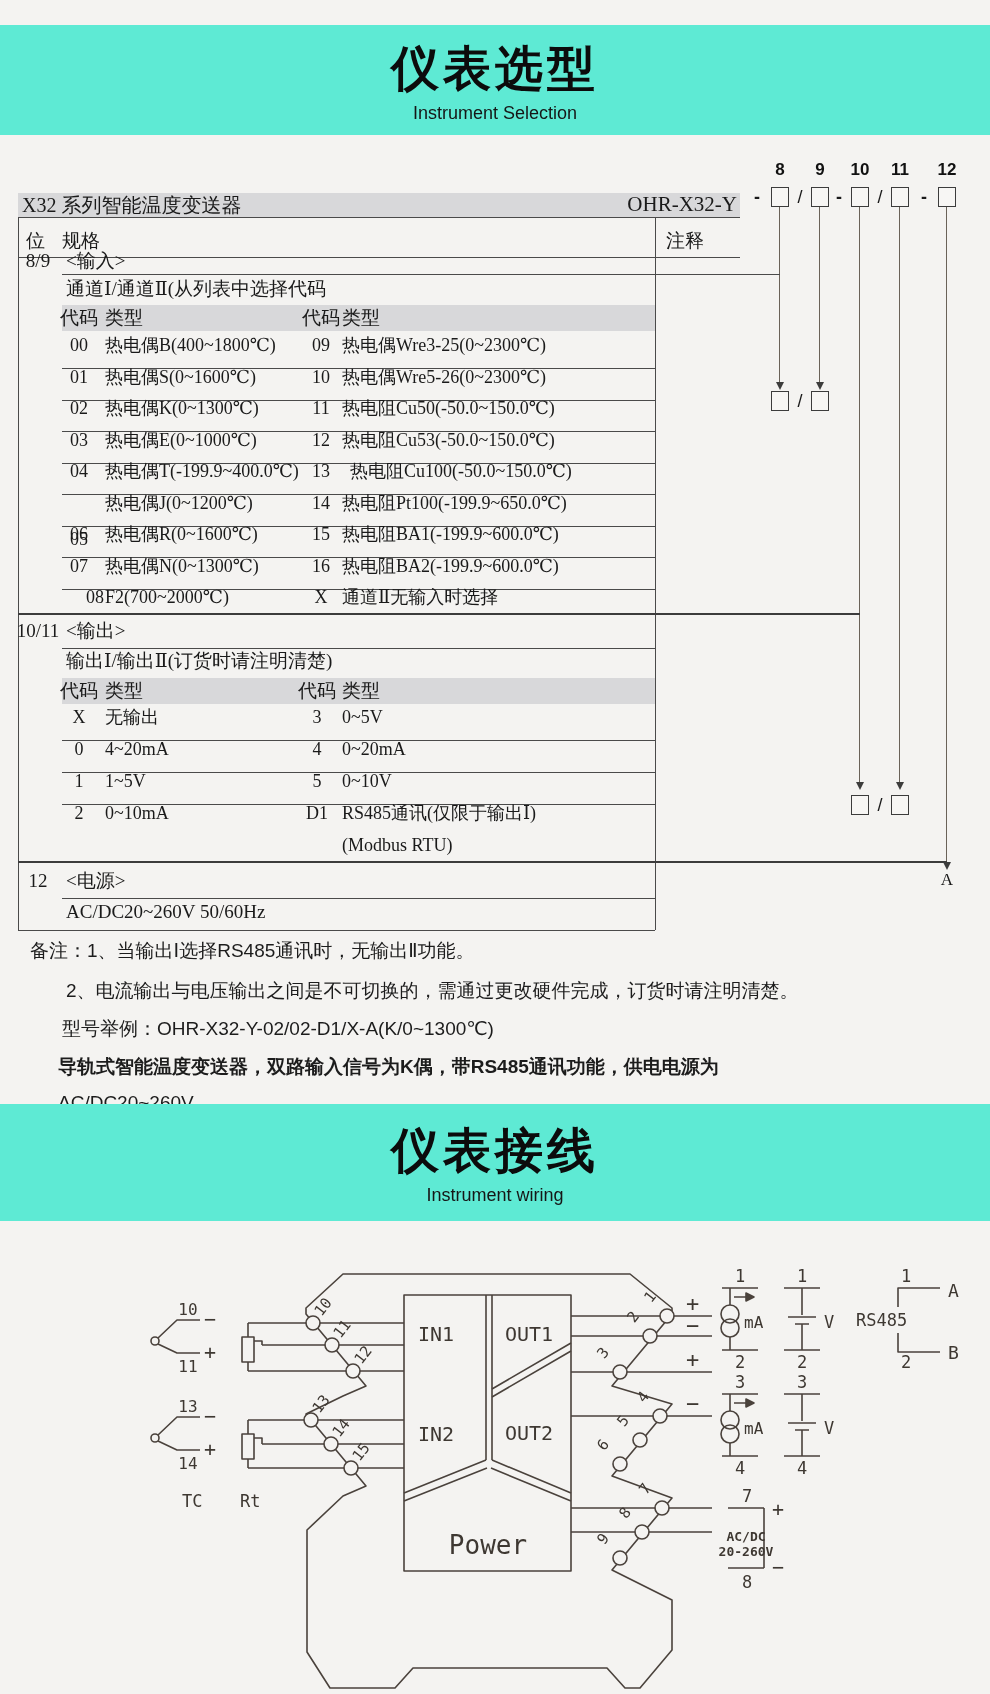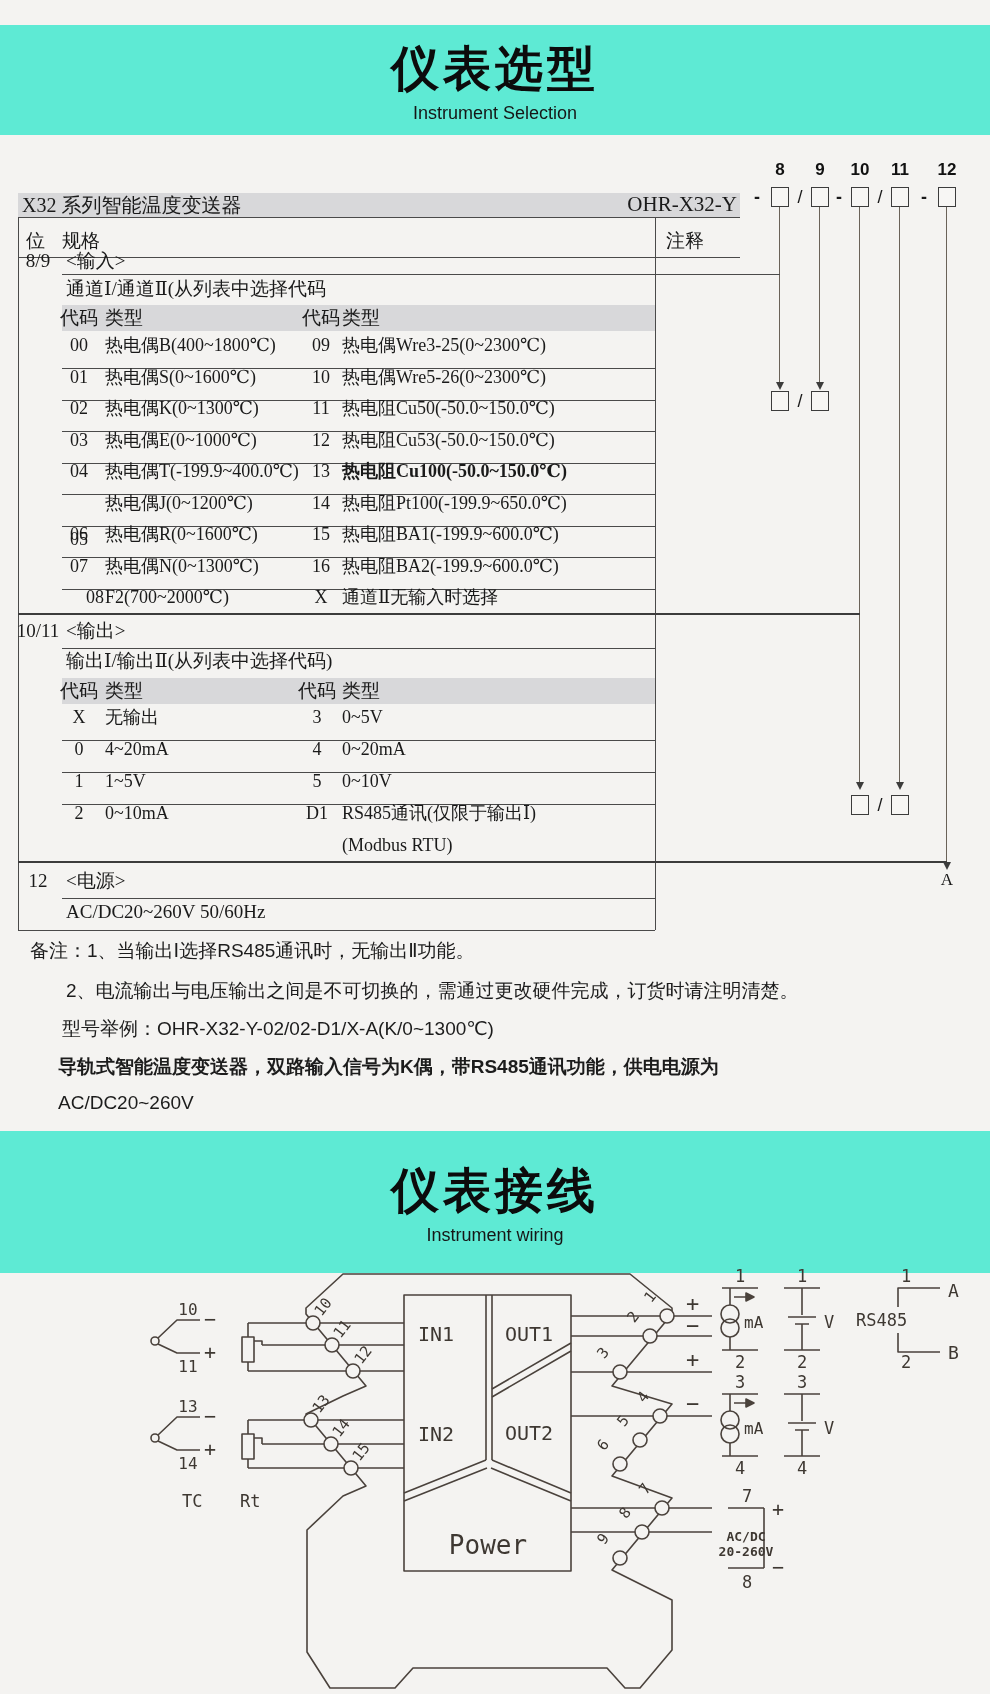--- a/index.html
+++ b/index.html
@@ -127,21 +127,21 @@
     <span class="abs serif t18 cc" style="left:56px;width:46px;">03</span>
     <span class="abs serif t18" style="left:105px;">热电偶E(0~1000℃)</span>
     <span class="abs serif t18 cc" style="left:296px;width:50px;">12</span>
     <span class="abs serif t18" style="left:342px;">热电阻Cu53(-50.0~150.0℃)</span>
   </div>
   <div class="hl" style="left:62px;top:463px;width:593px;"></div>
   <div class="abs" style="left:0;top:458px;">
     <span class="abs serif t18 cc" style="left:56px;width:46px;">04</span>
     <span class="abs serif t18" style="left:105px;">热电偶T(-199.9~400.0℃)</span>
     <span class="abs serif t18 cc" style="left:296px;width:50px;">13</span>
-    <span class="abs serif t18" style="left:342px;font-weight:bold;">热电阻Cu100(-50.0~150.0℃)</span>
+    <span class="abs serif t18" style="left:350px;">热电阻Cu100(-50.0~150.0℃)</span>
   </div>
   <div class="hl" style="left:62px;top:494px;width:593px;"></div>
   <div class="abs" style="left:0;top:490px;">
     <span class="abs serif t18 cc" style="left:56px;width:46px;margin-top:36px;">05</span>
     <span class="abs serif t18" style="left:105px;">热电偶J(0~1200℃)</span>
     <span class="abs serif t18 cc" style="left:296px;width:50px;">14</span>
     <span class="abs serif t18" style="left:342px;">热电阻Pt100(-199.9~650.0℃)</span>
   </div>
   <div class="hl" style="left:62px;top:526px;width:593px;"></div>
   <div class="abs" style="left:0;top:521px;">
@@ -163,21 +163,21 @@
     <span class="abs serif t18" style="left:105px;">F2(700~2000℃)</span>
     <span class="abs serif t18 cc" style="left:296px;width:50px;">X</span>
     <span class="abs serif t18" style="left:342px;">通道Ⅱ无输入时选择</span>
   </div>
 
   <div class="hl2" style="left:18px;top:613px;width:842px;"></div>
 
   <div class="abs serif t19 cc" style="left:12px;top:618px;width:52px;">10/11</div>
   <div class="abs serif t19" style="left:66px;top:618px;">&lt;输出&gt;</div>
   <div class="hl" style="left:62px;top:648px;width:593px;"></div>
-  <div class="abs serif t19" style="left:66px;top:648px;">输出Ⅰ/输出Ⅱ(从列表中选择代码)</div>
+  <div class="abs serif t19" style="left:66px;top:648px;">输出Ⅰ/输出Ⅱ(订货时请注明清楚)</div>
 
   <div class="band" style="left:62px;top:678px;width:593px;height:26px;">
     <span class="abs serif t19 cc" style="left:-6px;width:46px;">代码</span>
     <span class="abs serif t19" style="left:43px;">类型</span>
     <span class="abs serif t19 cc" style="left:230px;width:50px;">代码</span>
     <span class="abs serif t19" style="left:280px;">类型</span>
   </div>
 
   <div class="abs" style="left:0;top:704px;">
     <span class="abs serif t18 cc" style="left:56px;width:46px;">X</span>
@@ -214,21 +214,21 @@
   <div class="abs serif t19" style="left:66px;top:868px;">&lt;电源&gt;</div>
   <div class="hl" style="left:62px;top:898px;width:593px;"></div>
   <div class="abs serif t19" style="left:66px;top:899px;">AC/DC20~260V  50/60Hz</div>
 
   <div class="note" style="left:30px;top:938px;">备注：1、当输出Ⅰ选择RS485通讯时，无输出Ⅱ功能。</div>
   <div class="note" style="left:66px;top:978px;">2、电流输出与电压输出之间是不可切换的，需通过更改硬件完成，订货时请注明清楚。</div>
   <div class="note" style="left:62px;top:1016px;">型号举例：OHR-X32-Y-02/02-D1/X-A(K/0~1300℃)</div>
   <div class="note" style="left:58px;top:1054px;font-weight:bold;">导轨式智能温度变送器，双路输入信号为K偶，带RS485通讯功能，供电电源为</div>
   <div class="note" style="left:58px;top:1092px;">AC/DC20~260V</div>
 
-  <div class="banner" style="top:1131px;height:142px;">
+  <div class="banner" style="top:1104px;height:117px;">
     <div class="banner-cn">仪表接线</div>
     <div class="banner-en">Instrument wiring</div>
   </div>
 
   <svg class="abs" style="left:0;top:1160px;" width="990" height="534" viewBox="0 0 990 534">
     <g fill="none" stroke="#4a423c" stroke-width="1.6" stroke-linejoin="round">
 
       <path d="M343,114 L630,114 L672,148 L672,154 L612,226 L672,244 L612,316 L672,338 L612,410
            L672,440 L672,490 L640,528 L625,528 L607,508 L413,508 L395,528 L330,528
            L307,492 L307,370 L343,336 L366,326 L306,254 L343,236 L366,226 L306,154 L306,148 Z"></path>

